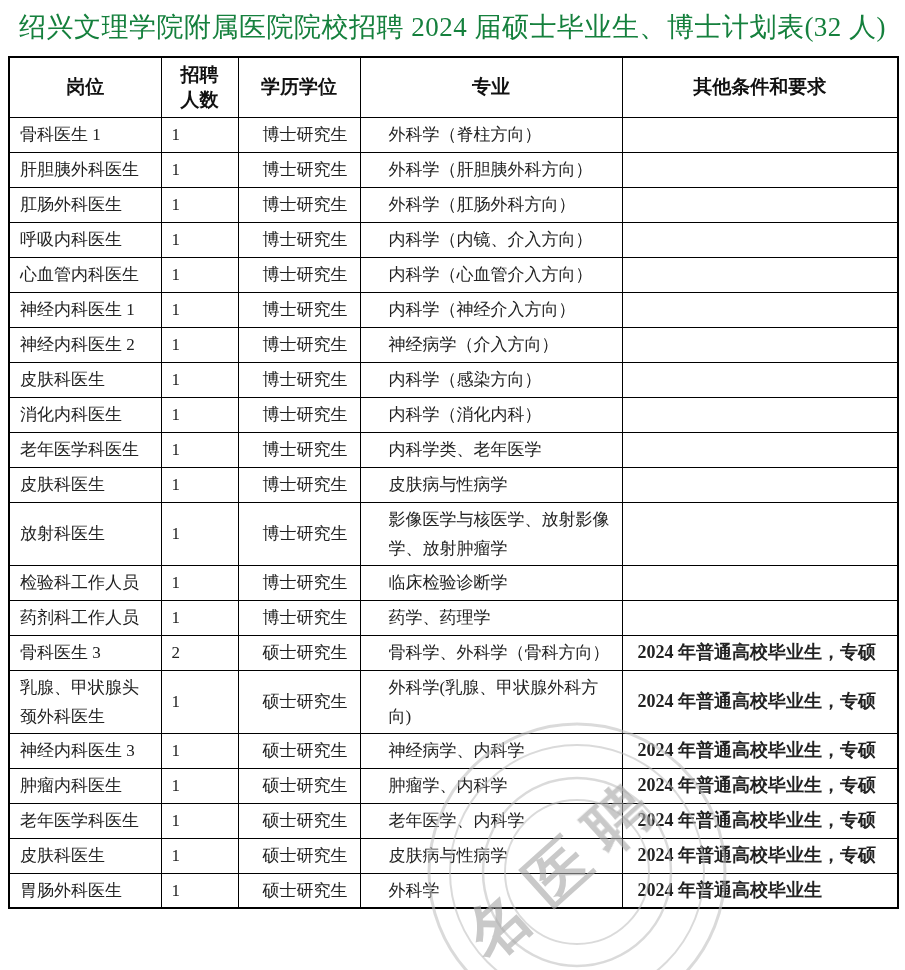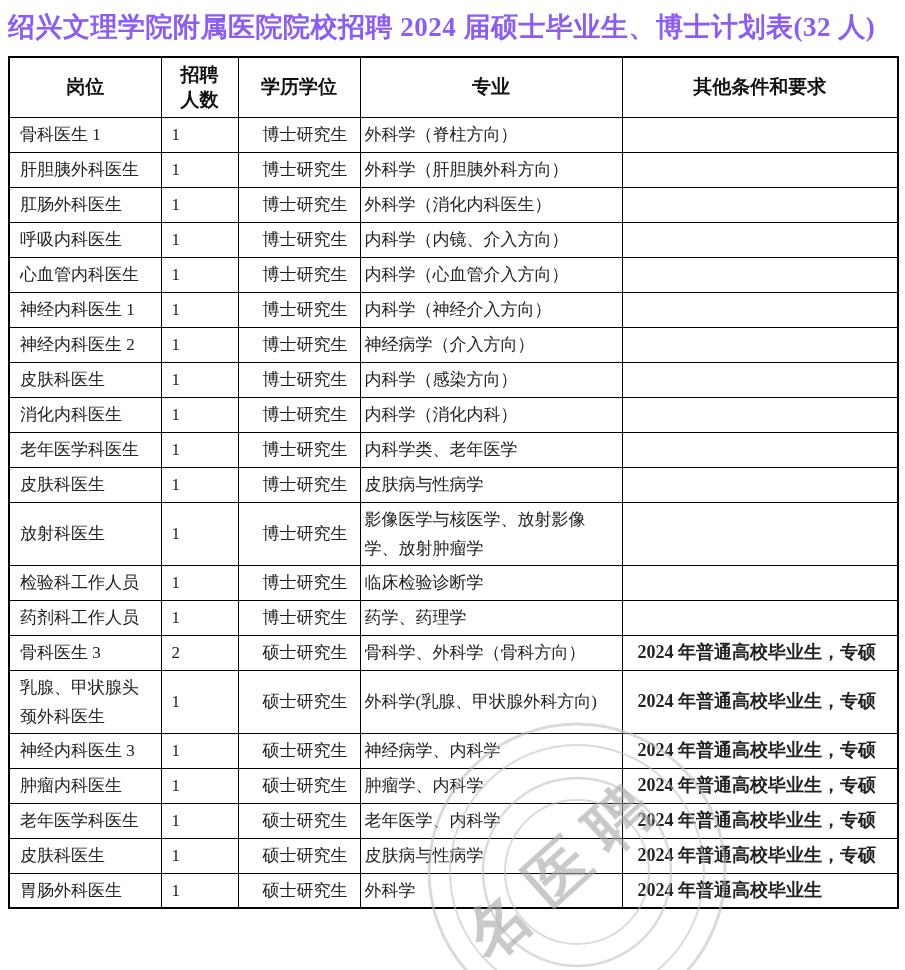--- a/index.html
+++ b/index.html
@@ -7,23 +7,24 @@
   body {
     width: 905px;
     height: 970px;
     position: relative;
     overflow: hidden;
     font-family: "Liberation Serif", "DejaVu Serif", serif;
     color: #1f1f1f;
   }
   .page-title {
     margin: 9px 8px 8px 8px;
+    text-align: center;
     font-size: 27px;
-    font-weight: bold;
-    color: #8b5cf6;
+    font-weight: normal;
+    color: #15803d;
     letter-spacing: 0.5px;
     line-height: 1.4;
   }
   table.plan-table {
     position: absolute;
     left: 8px;
     top: 56px;
     width: 889px;
     border-collapse: collapse;
     table-layout: fixed;
@@ -52,21 +53,21 @@
   table.plan-table td {
     height: 35px;
     font-size: 17px;
     line-height: 29px;
     padding: 2px 6px 2px 10px;
     text-align: left;
     color: #222;
   }
   table.plan-table td.cell-count  { padding-left: 10px; }
   table.plan-table td.cell-degree { padding-left: 24px; }
-  table.plan-table td.cell-major  { padding-left: 4px; }
+  table.plan-table td.cell-major  { padding-left: 28px; }
   table.plan-table td.cell-requirement { padding-left: 15px; font-size: 18px; font-weight: bold; }
   .watermark {
     position: absolute;
     left: 0; top: 0;
     width: 905px; height: 970px;
     pointer-events: none;
     z-index: 5;
   }
 </style>
 </head>
@@ -103,21 +104,21 @@
         <td class="cell-position">肝胆胰外科医生</td>
         <td class="cell-count">1</td>
         <td class="cell-degree">博士研究生</td>
         <td class="cell-major">外科学（肝胆胰外科方向）</td>
         <td class="cell-requirement"></td>
       </tr>
       <tr>
         <td class="cell-position">肛肠外科医生</td>
         <td class="cell-count">1</td>
         <td class="cell-degree">博士研究生</td>
-        <td class="cell-major">外科学（消化内科医生）</td>
+        <td class="cell-major">外科学（肛肠外科方向）</td>
         <td class="cell-requirement"></td>
       </tr>
       <tr>
         <td class="cell-position">呼吸内科医生</td>
         <td class="cell-count">1</td>
         <td class="cell-degree">博士研究生</td>
         <td class="cell-major">内科学（内镜、介入方向）</td>
         <td class="cell-requirement"></td>
       </tr>
       <tr>

